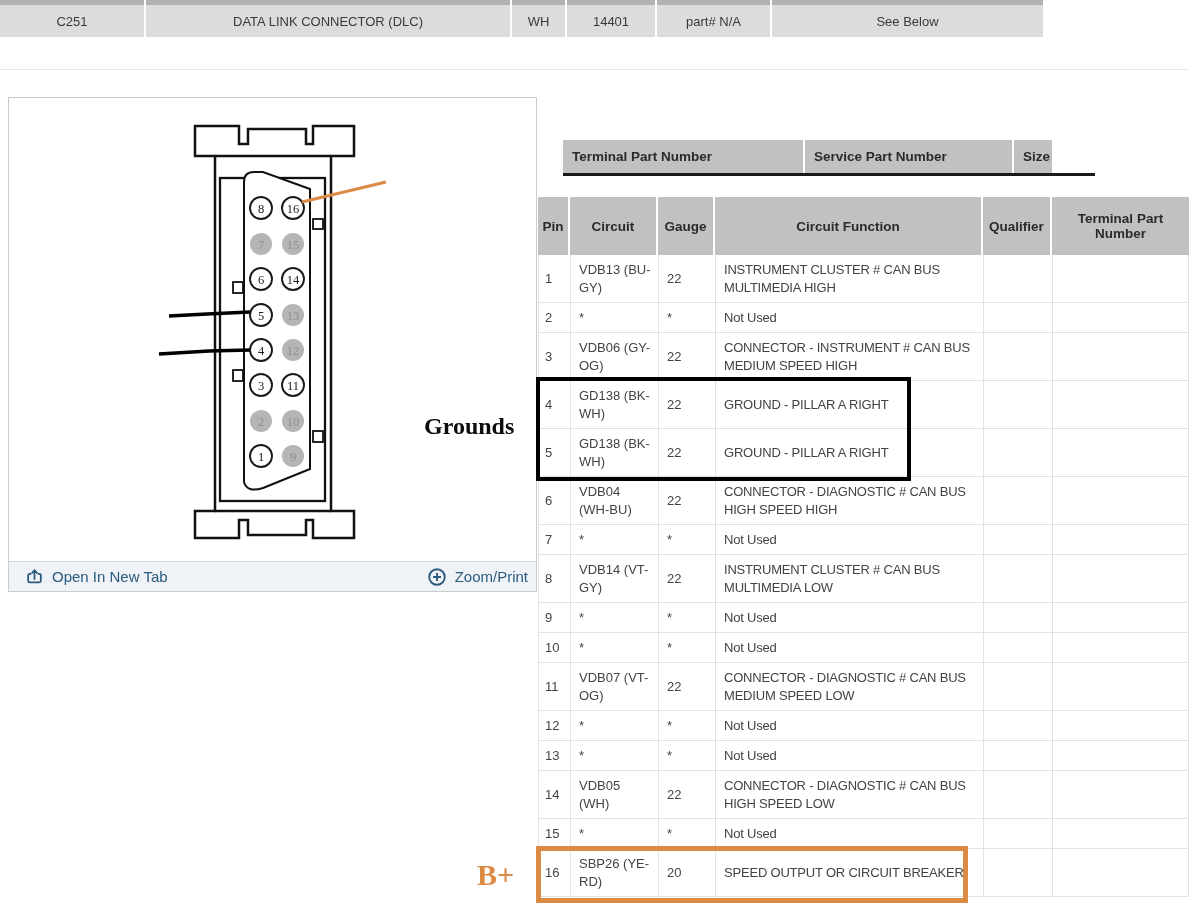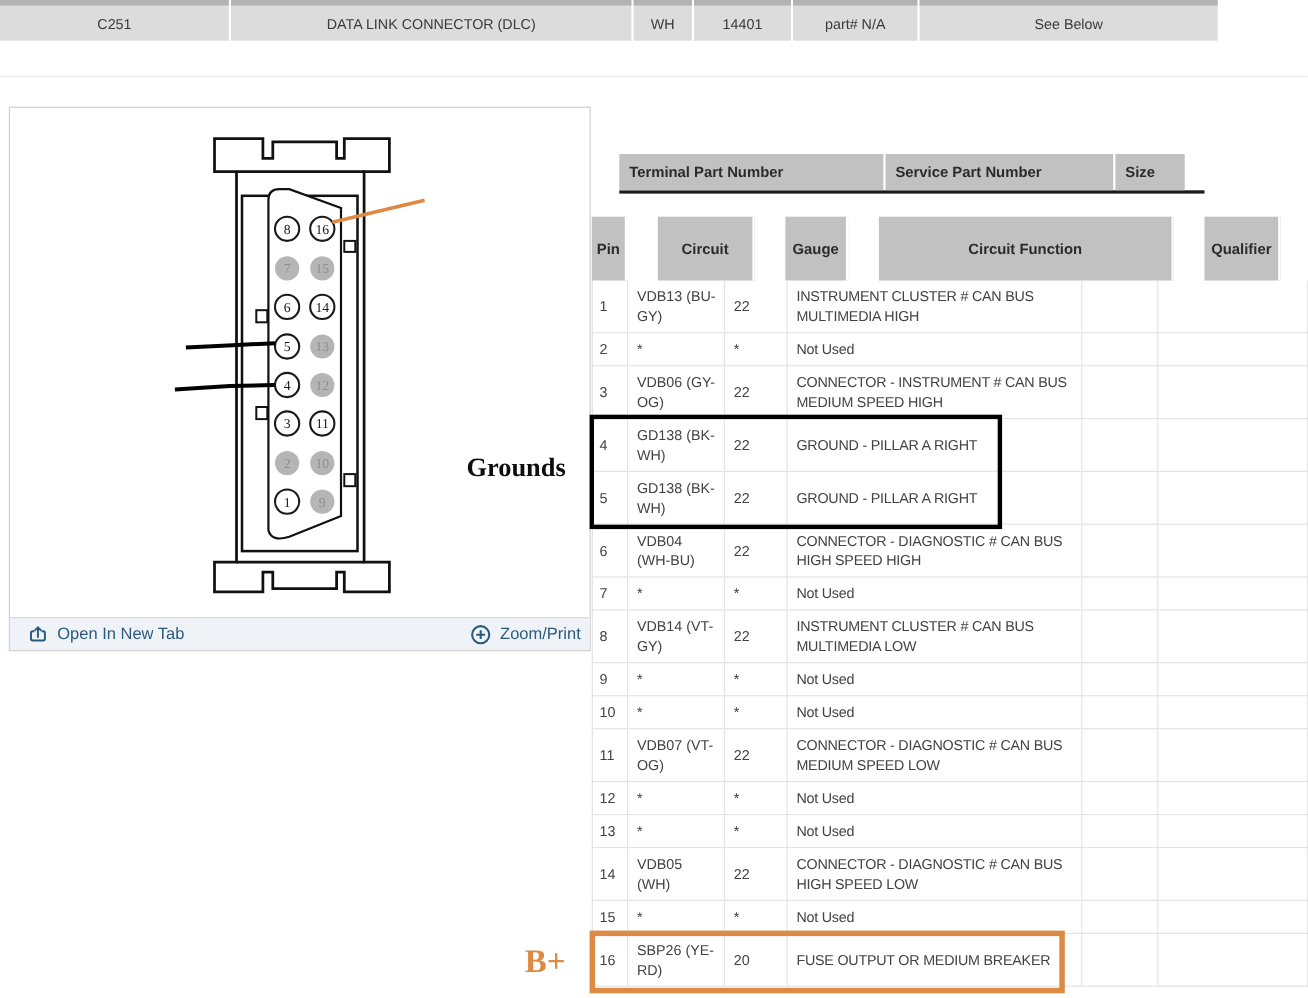--- a/index.html
+++ b/index.html
@@ -3,43 +3,43 @@
 <meta charset="utf-8">
 <style>
   html,body{margin:0;padding:0;background:#fff;}
   #screen{position:relative;width:1189px;height:907px;background:#fff;overflow:hidden;
           font-family:"Liberation Sans",sans-serif;color:#3c3c3c;}
 
   
   .topbar{position:absolute;left:0;top:0;width:1189px;height:37px;display:flex;gap:2px;background:#fff;}
   .topcell{background:#dcdcdc;border-top:5px solid #b2b2b2;box-sizing:border-box;height:37px;
            display:flex;align-items:center;justify-content:center;font-size:13px;color:#3a3a3a;}
-  .w0{width:208px}.w1{width:364px}.w2{width:53px}.w3{width:88px}.w4{width:113px}.w5{width:271px}
+  .w0{width:144px}.w1{width:364px}.w2{width:53px}.w3{width:88px}.w4{width:113px}.w5{width:271px}
   .toprule{position:absolute;left:0;top:69px;width:1189px;height:1px;background:#e6e6e6;}
 
   
   .panel{position:absolute;left:8px;top:97px;width:529px;height:495px;box-sizing:border-box;
          border:1px solid #cbcbcb;background:#fff;}
   .panel svg.diagram{position:absolute;left:0;top:0;}
   .panel-footer{position:absolute;left:0;bottom:0;width:100%;height:30px;box-sizing:border-box;
                 background:#eff2f6;border-top:1px solid #d8d8d8;display:flex;align-items:center;
                 justify-content:space-between;padding:0 8px 0 16px;color:var(--link,#2a5b7e);font-size:15px;}
   .flink{display:flex;align-items:center;gap:8px;cursor:pointer;color:var(--link,#2a5b7e);}
   .flink svg{display:block;}
 
   
   .ttable{position:absolute;left:563px;top:140px;width:532px;border-bottom:3px solid #1a1a1a;}
   .ttable .hrow{display:flex;gap:2px;}
   .ttable .hcell{background:#c1c1c1;height:33px;box-sizing:border-box;display:flex;align-items:center;
                  padding-left:9px;font-weight:bold;font-size:13.5px;color:#2b2b2b;}
-  .t0{width:240px}.t1{width:207px}.t2{width:63px}
+  .t0{width:240px}.t1{width:207px}.t2{width:38px}
 
   
   .ptable{position:absolute;left:538px;top:197px;width:651px;}
-  .pgrid{display:grid;grid-template-columns:32px 88px 57px 268px 69px 1fr;gap:28px;}
+  .pgrid{display:grid;grid-template-columns:32px 88px 57px 268px 69px 1fr;}
   .phead .hc{background:#c1c1c1;border-right:2px solid #fff;min-height:58px;box-sizing:border-box;
              display:flex;align-items:center;justify-content:center;text-align:center;
              font-weight:bold;font-size:13.5px;color:#2b2b2b;padding:2px 4px;}
   .phead .hc:last-child{border-right:none;}
   .prow{display:grid;grid-template-columns:32px 88px 57px 268px 69px 1fr;
         border-bottom:1px solid #e2e2e2;border-left:1px solid #e2e2e2;border-right:1px solid #e2e2e2;
         box-sizing:border-box;align-items:center;}
   .r-tall{height:48px;}.r-short{height:30px;}
   .pc{box-sizing:border-box;height:100%;display:flex;align-items:center;font-size:13px;color:#434343;
       line-height:18px;border-right:1px solid #e2e2e2;padding:2px 4px 2px 8px;}
@@ -301,21 +301,21 @@
           <div class="pc c-gauge">*</div>
           <div class="pc c-func">Not Used</div>
           <div class="pc c-qual"></div>
           <div class="pc c-term"></div>
         </div>
 
         <div class="prow r-tall">
           <div class="pc c-pin">16</div>
           <div class="pc c-circuit">SBP26 (YE-RD)</div>
           <div class="pc c-gauge">20</div>
-          <div class="pc c-func">FUSE OUTPUT OR MEDIUM BREAKER</div>
+          <div class="pc c-func">SPEED OUTPUT OR CIRCUIT BREAKER</div>
           <div class="pc c-qual"></div>
           <div class="pc c-term"></div>
         </div>
       </div>
   </div>
 
   <div class="ann-black-box"></div>
   <div class="ann-orange-box"></div>
   <div class="ann-grounds">Grounds</div>
   <div class="ann-bplus">B+</div>

